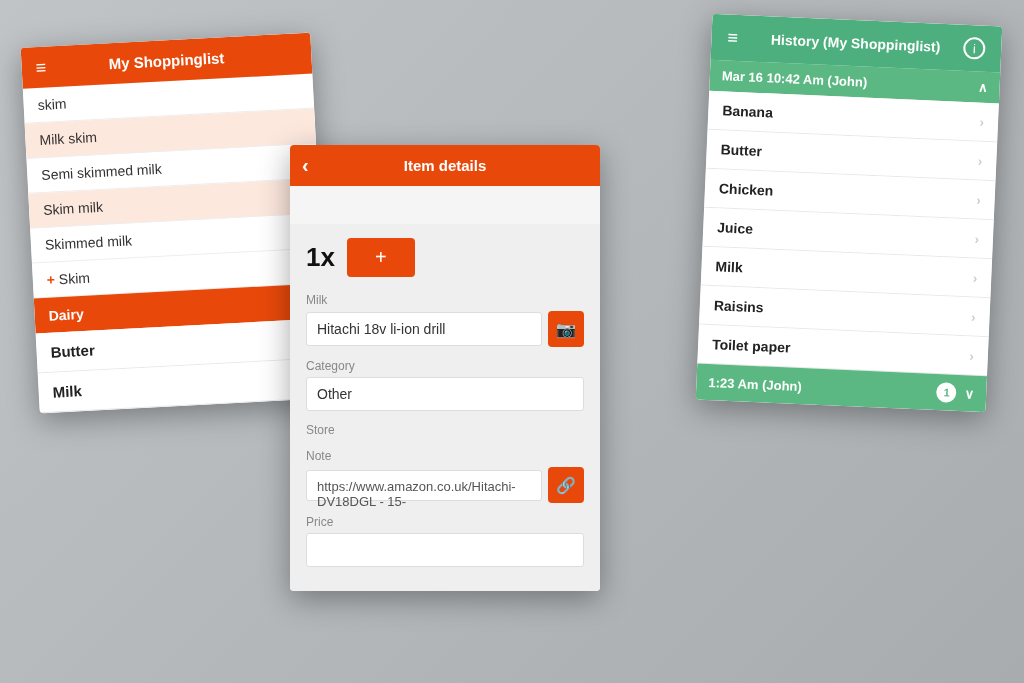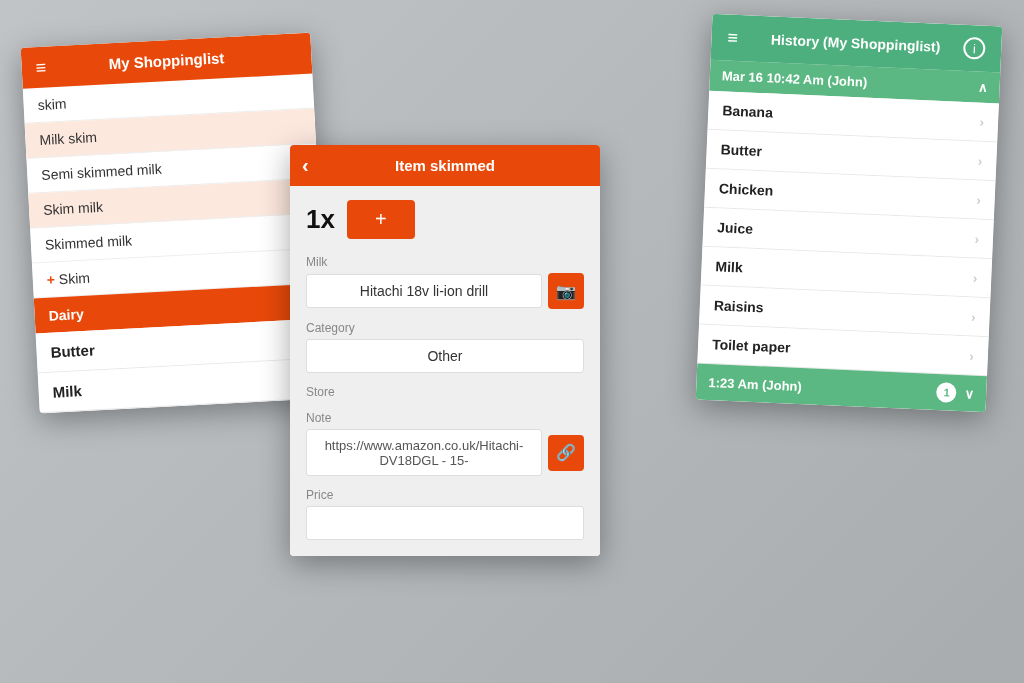--- a/index.html
+++ b/index.html
@@ -131,21 +131,22 @@
       font-weight: bold;
     }
 
     .card-details .header .title {
       font-size: 15px;
       font-weight: bold;
     }
 
     .details-body {
       background: #efefef;
-      padding: 14px 16px 4px;
+      padding: 14px 16px 12px;
+      margin-top: 38px;
     }
 
     .quantity-row {
       display: flex;
       align-items: center;
       gap: 12px;
       margin-bottom: 16px;
     }
 
     .quantity-value {
@@ -181,42 +182,41 @@
     }
 
     .field-input {
       flex: 1;
       background: #fff;
       border: 1px solid #ddd;
       border-radius: 3px;
       padding: 8px 10px;
       font-size: 14px;
       color: #333;
-      text-align: center;
     }
 
     .field-btn {
       background: #e8490a;
       color: #fff;
       border: none;
       border-radius: 4px;
       width: 36px;
       height: 36px;
       display: flex;
       align-items: center;
       justify-content: center;
       cursor: pointer;
       font-size: 16px;
       flex-shrink: 0;
     }
 
     .note-input {
       font-size: 13px;
       color: #555;
-      height: 47px;
+      height: 31px;
     }
 
     
     .card-history {
       width: 290px;
       top: 20px;
       right: 30px;
       transform: rotate(2.5deg);
       z-index: 5;
     }
@@ -344,21 +344,21 @@
   </div>
   <div class="list-item-row">
     <span>Milk</span>
     <span class="chevron-right">›</span>
   </div>
 </div>
 
 <div class="card card-details">
   <div class="header">
     <span class="back-btn">‹</span>
-    <span class="title">Item skimmed</span>
+    <span class="title">Item details</span>
   </div>
 
   <div class="details-body">
     <div class="quantity-row">
       <span class="quantity-value">1x</span>
       <button class="qty-plus-btn">+</button>
     </div>
 
     <div class="field-group">
       <div class="field-label">Milk</div>

